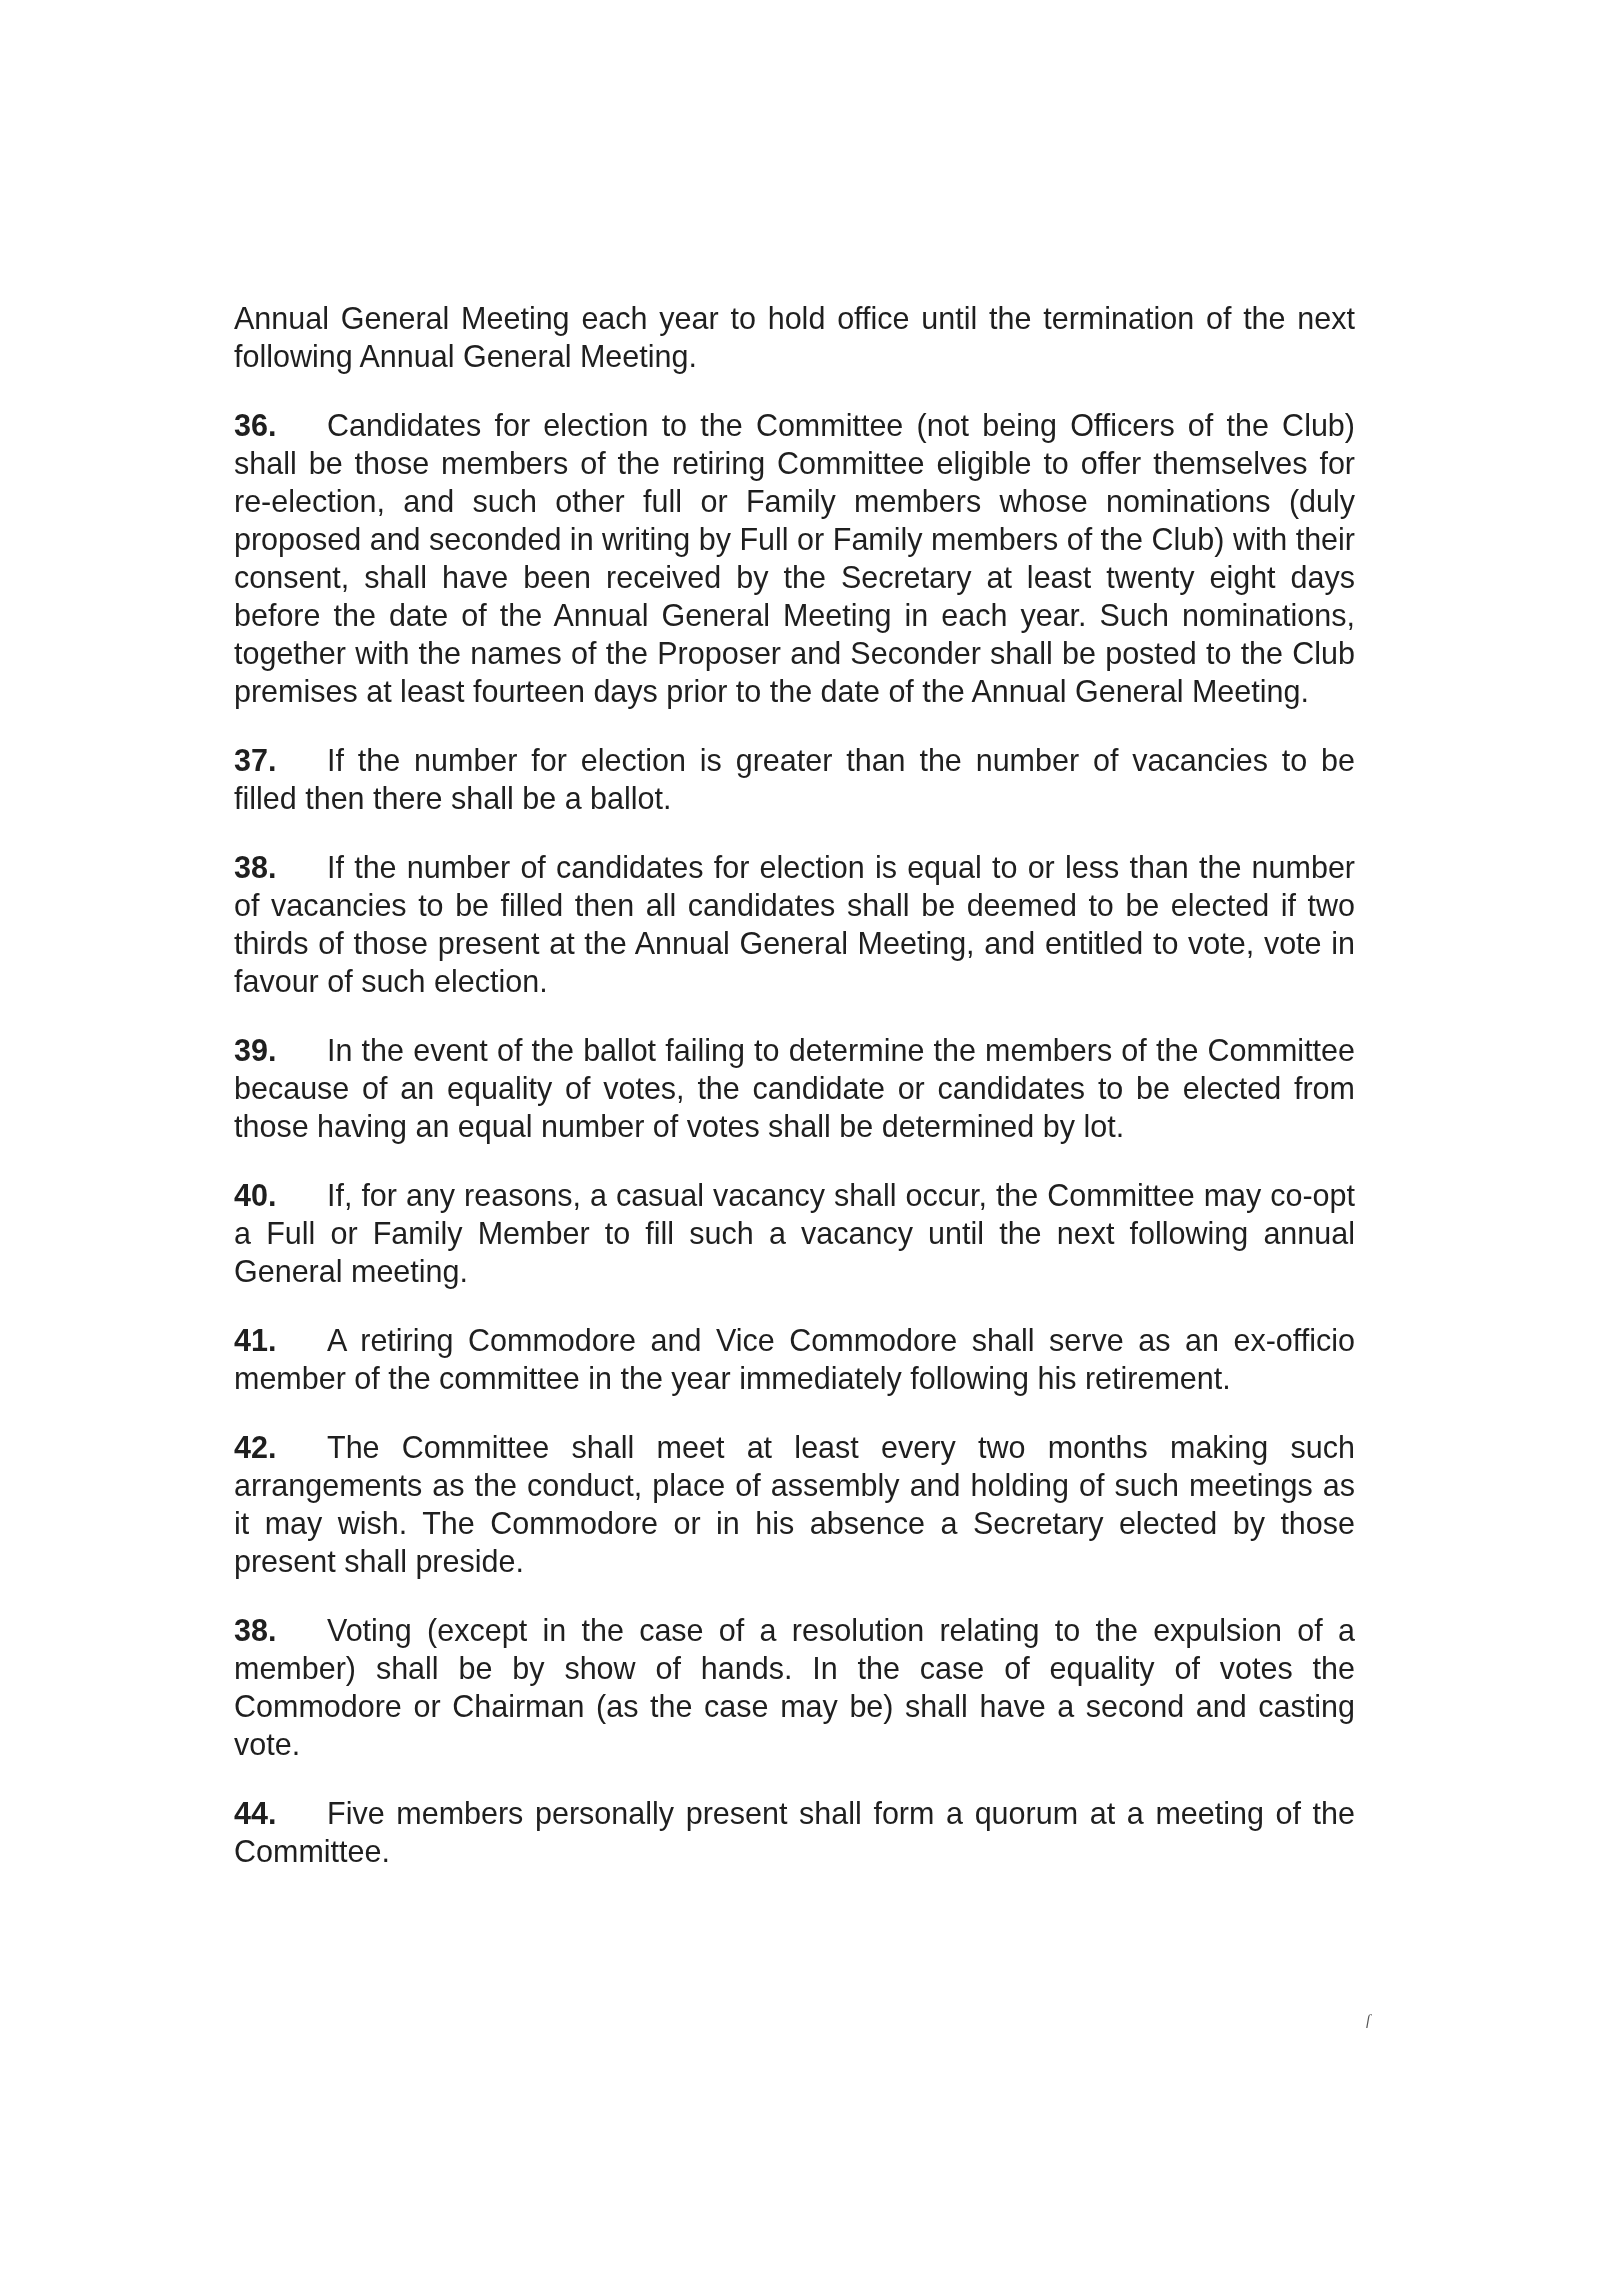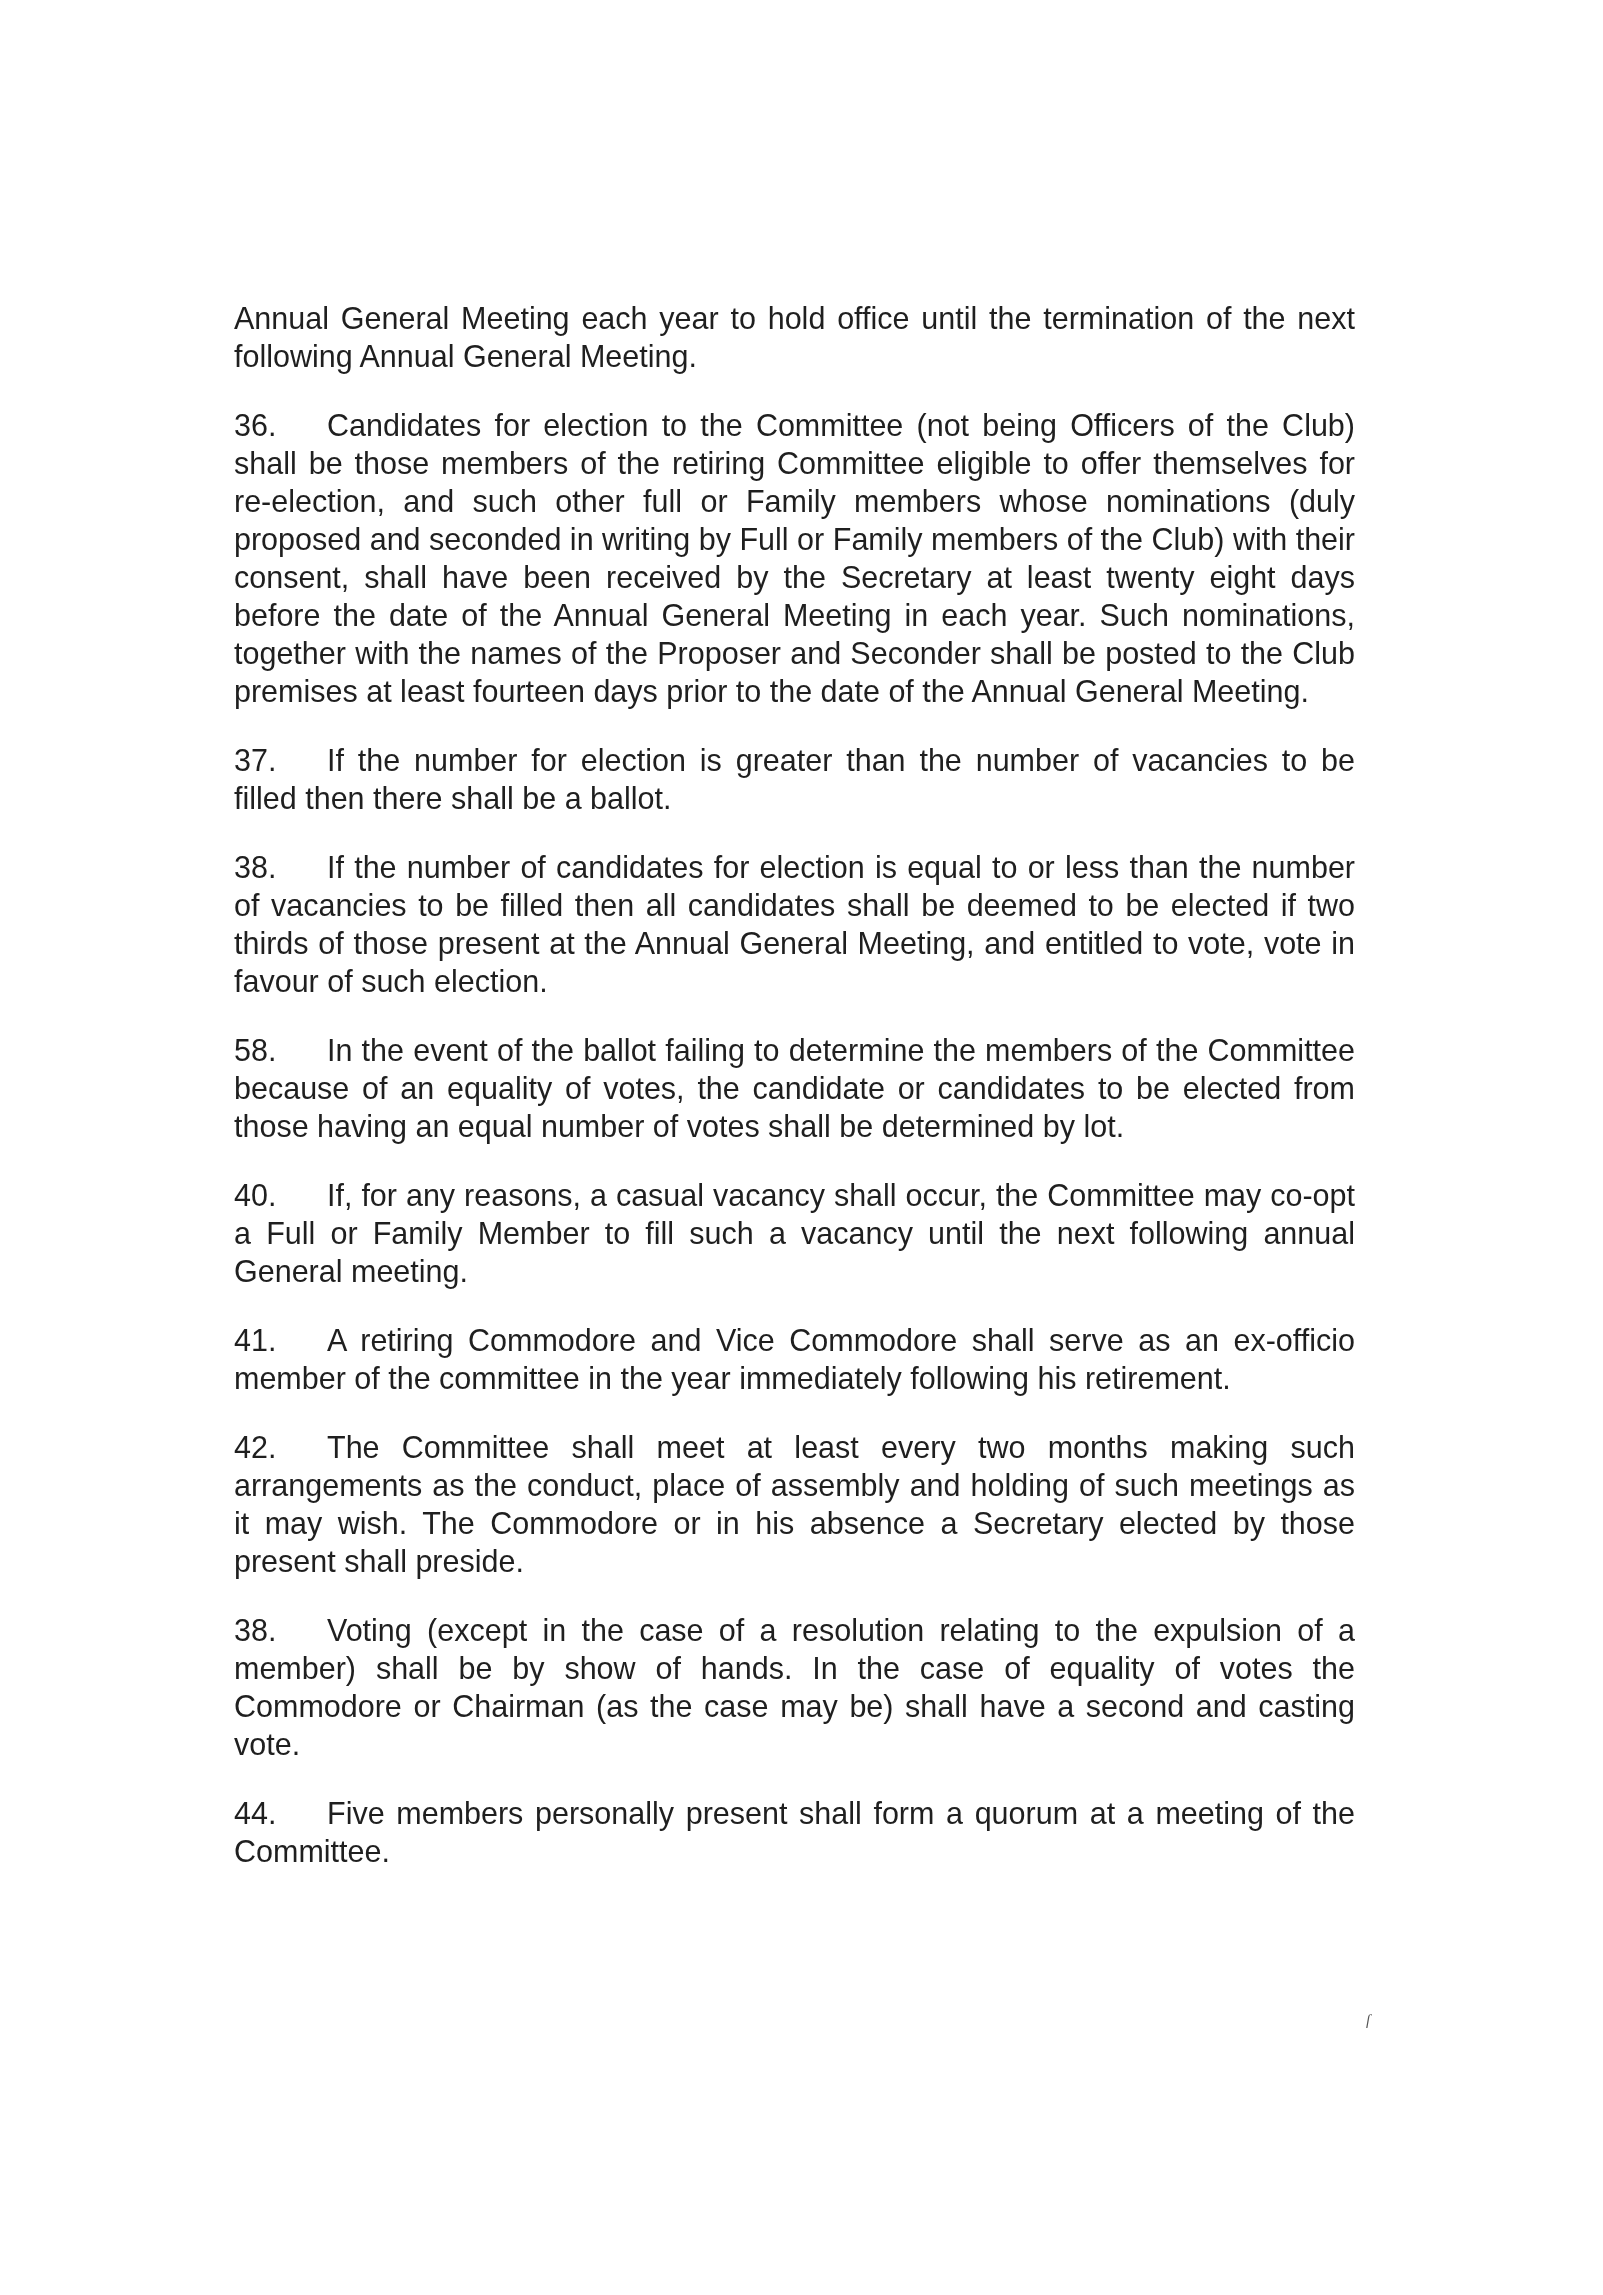--- a/index.html
+++ b/index.html
@@ -22,21 +22,21 @@
       font-size: 30.5px;
       line-height: 38px;
       color: #1f1f1f;
     }
     .para {
       margin: 0 16px 31px 0;
       text-align: justify;
       text-align-last: left;
     }
     .para .num {
-      font-weight: normal;
+      font-weight: bold;
       display: inline-block;
       min-width: 93px;
     }
     .artifact {
       position: absolute;
       font-family: "Liberation Serif", serif;
       font-style: italic;
       color: #555555;
       font-size: 15px;
     }
@@ -53,21 +53,21 @@
 
   <p class="para">
     <span class="num">37.</span><span>If the number for election is greater than the number of vacancies to be filled then there shall be a ballot.</span>
   </p>
 
   <p class="para">
     <span class="num">38.</span><span>If the number of candidates for election is equal to or less than the number of vacancies to be filled then all candidates shall be deemed to be elected if two thirds of those present at the Annual General Meeting, and entitled to vote, vote in favour of such election.</span>
   </p>
 
   <p class="para">
-    <span class="num">58.</span><span>In the event of the ballot failing to determine the members of the Committee because of an equality of votes, the candidate or candidates to be elected from those having an equal number of votes shall be determined by lot.</span>
+    <span class="num">39.</span><span>In the event of the ballot failing to determine the members of the Committee because of an equality of votes, the candidate or candidates to be elected from those having an equal number of votes shall be determined by lot.</span>
   </p>
 
   <p class="para">
     <span class="num">40.</span><span>If, for any reasons, a casual vacancy shall occur, the Committee may co-opt a Full or Family Member to fill such a vacancy until the next following annual General meeting.</span>
   </p>
 
   <p class="para">
     <span class="num">41.</span><span>A retiring Commodore and Vice Commodore shall serve as an ex-officio member of the committee in the year immediately following his retirement.</span>
   </p>
 

